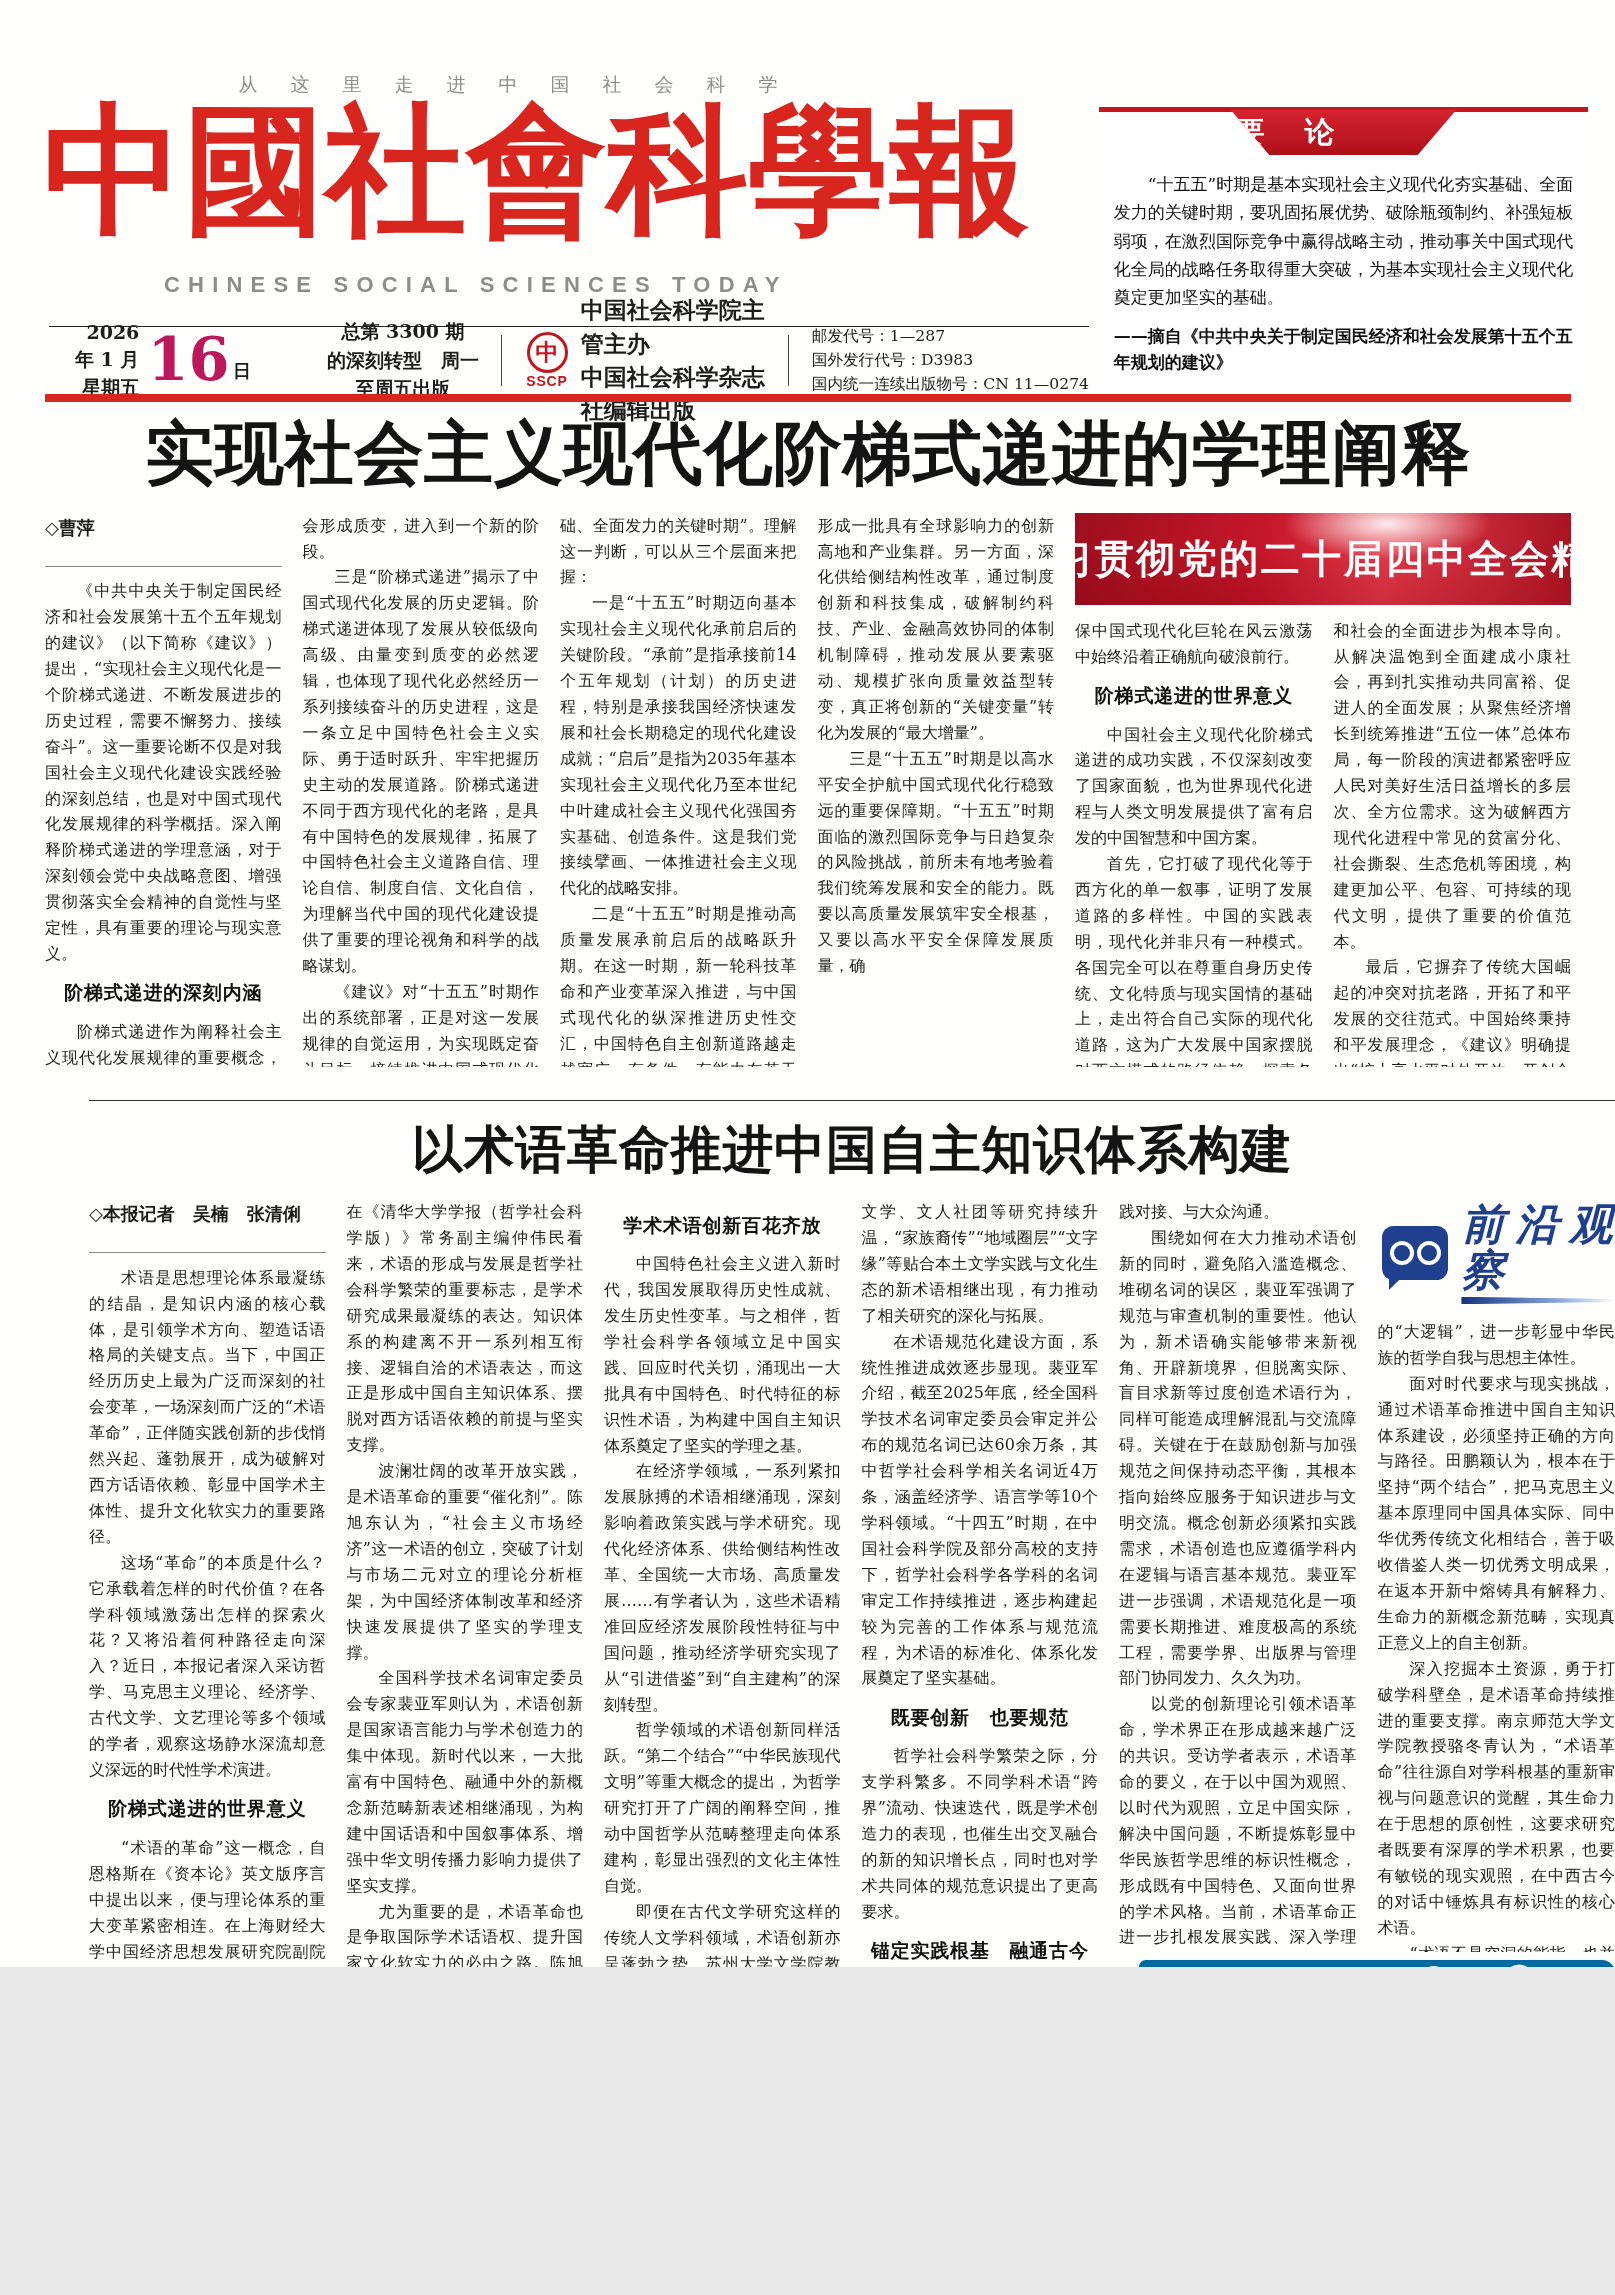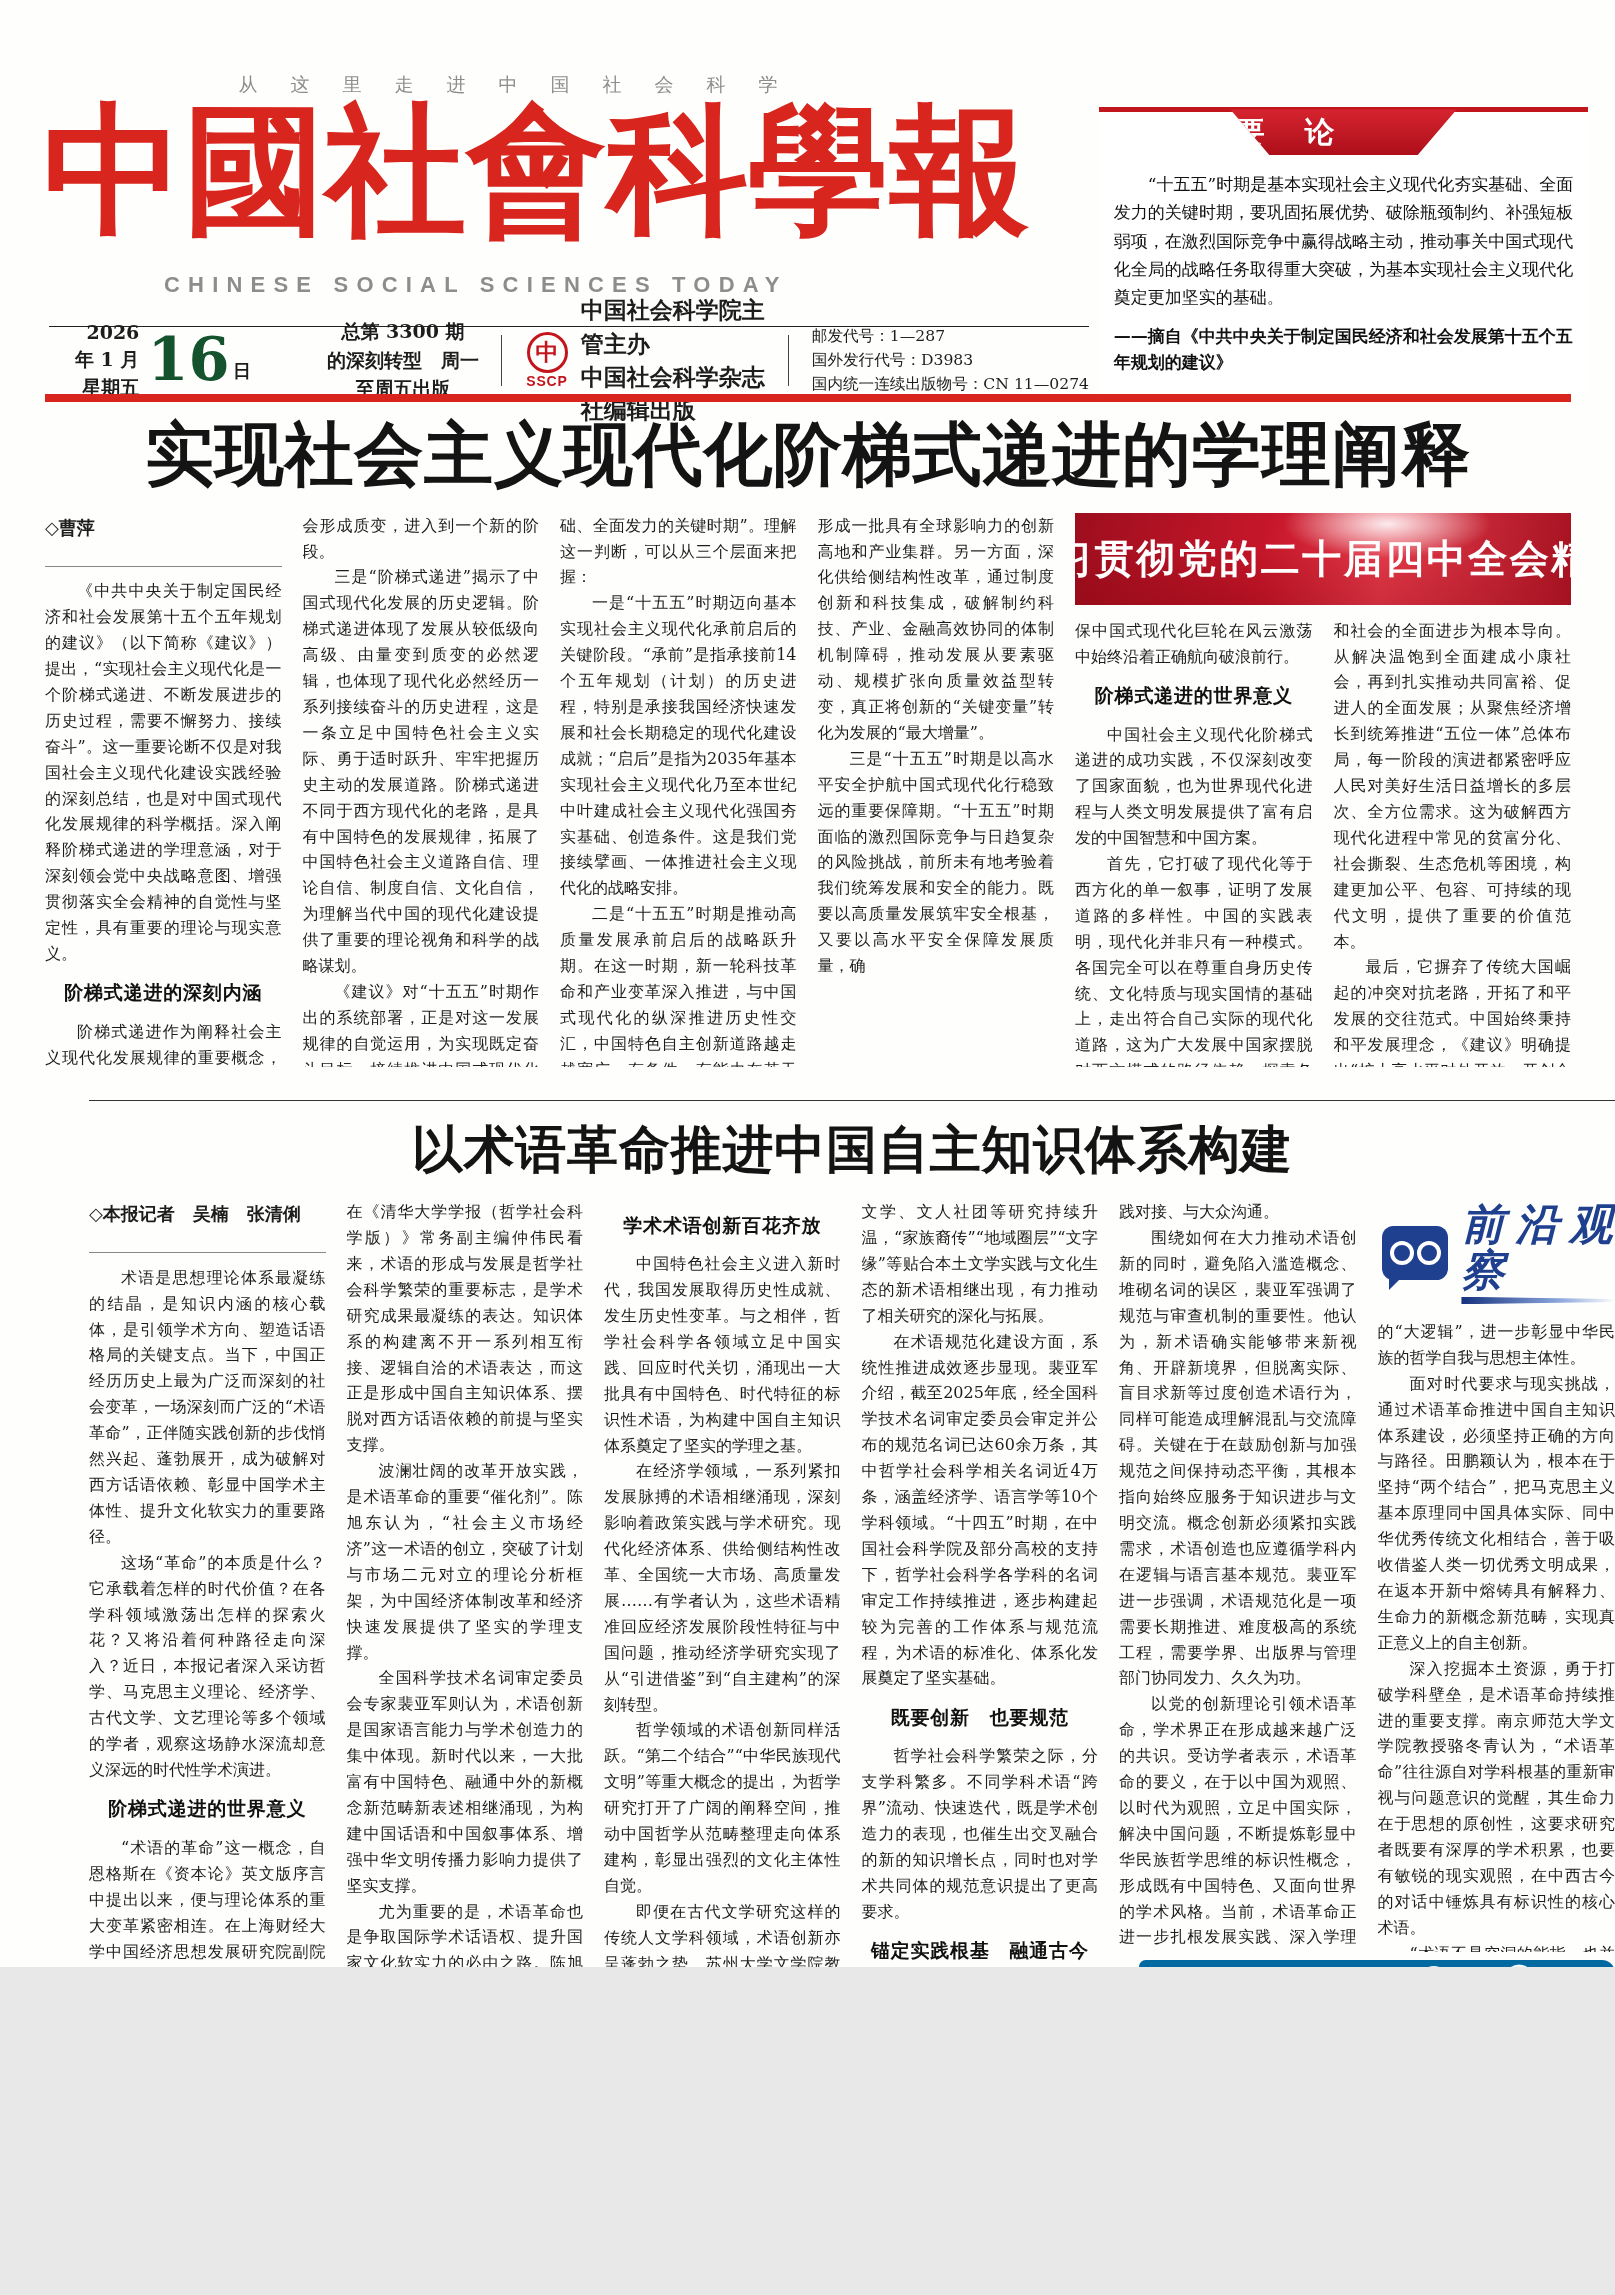--- a/index.html
+++ b/index.html
@@ -20,36 +20,36 @@
   .yl-ribbon{width:246px;height:46px;margin:-2.5px auto 0;background:linear-gradient(#d62430,#ad0f19);
              clip-path:polygon(4% 0,96% 0,80% 100%,20% 100%);color:#fff;text-align:left;
              font-size:29.5px;font-weight:900;line-height:46px;letter-spacing:14.8px;text-indent:14.8px;}
   .yl-body{margin:14.8px 14.8px 0;font-size:17px;line-height:1.66;text-align:justify;text-indent:2em;color:#111;}
   .yl-source{margin:13px 14.8px 0;font-size:17px;line-height:1.5;font-weight:bold;color:#111;}
   
   .dateline{position:absolute;left:49px;top:326px;width:1040px;height:66px;
             border-top:1.6px solid #222;display:flex;align-items:center;}
   .dl-date{font-size:19px;font-weight:bold;line-height:1.45;text-align:right;margin-left:13px;}
   .dl-day{display:flex;align-items:flex-end;margin-left:8.2px;}
-  .dl-day .big{font-size:59px;font-weight:900;color:#14532d;line-height:0.95;}
+  .dl-day .big{font-size:59px;font-weight:900;color:#be185d;line-height:0.95;}
   .dl-day .ri{font-size:18px;font-weight:bold;margin-left:3.3px;margin-bottom:4.9px;}
   .dl-issue{font-size:19px;font-weight:bold;line-height:1.5;text-align:center;margin-left:75px;}
   .dl-sep{width:1.6px;height:51px;background:#444;margin:0 21px;}
   .dl-logo{text-align:center;margin-left:3.3px;}
   .logo-circle{width:41px;height:41px;border-radius:50%;border:3.3px solid #c3151c;color:#c3151c;
                display:flex;align-items:center;justify-content:center;font-size:23px;font-weight:900;
                box-sizing:border-box;margin:0 auto;}
   .logo-text{font-family:"Liberation Sans",sans-serif;font-weight:900;font-size:14px;color:#c3151c;letter-spacing:0.8px;}
   .dl-publisher{font-size:23px;font-weight:900;line-height:1.45;margin-left:13px;}
   .dl-codes{font-size:15.6px;line-height:1.55;margin-left:1.6px;white-space:nowrap;}
   .red-rule{position:absolute;left:45px;top:394px;width:1526px;height:8.2px;background:#d8251e;}
   
   .article1{position:absolute;left:45px;top:412px;width:1526px;}
   .article2{position:absolute;left:45px;top:1100px;width:1526px;border-top:1.2px solid #333;margin-left:44px;}
-  h1.headline{margin:3.3px 0 18px;text-align:center;font-family:Liberation Sans, sans-serif;
+  h1.headline{margin:3.3px 0 18px;text-align:center;font-family:Liberation Serif, serif;
               font-weight:900;font-size:69px;line-height:1.15;color:#141414;letter-spacing:0.8px;}
   h2.headline{margin:21px 0 21px;text-align:center;font-family:"Liberation Sans",sans-serif;
               font-weight:900;font-size:51px;line-height:1.1;color:#141414;letter-spacing:0.8px;}
   .cols{display:flex;gap:21px;}
   .a1cols{height:554px;}
   .a2cols{height:1036px;}
   .col{flex:1 1 0;overflow:hidden;font-size:16px;line-height:1.62;text-align:justify;}
   .dbl{flex:2.097 1 0;overflow:hidden;display:flex;flex-direction:column;}
   .cols-inner{display:flex;gap:21px;}
   .a1inner{height:449px;}

